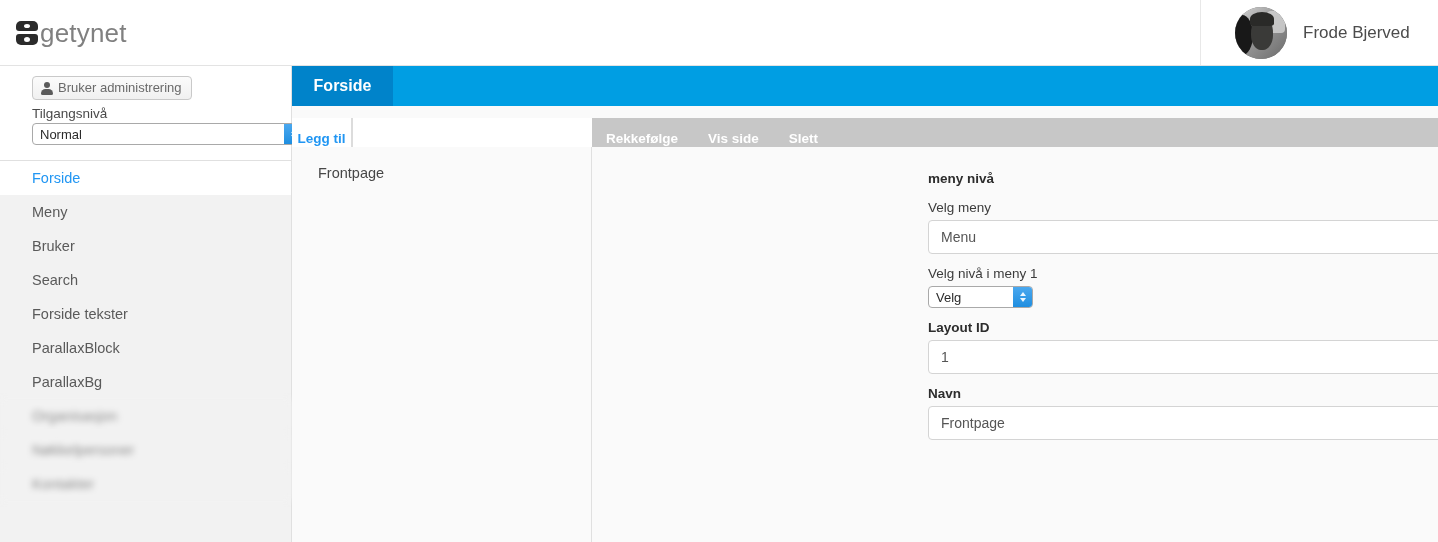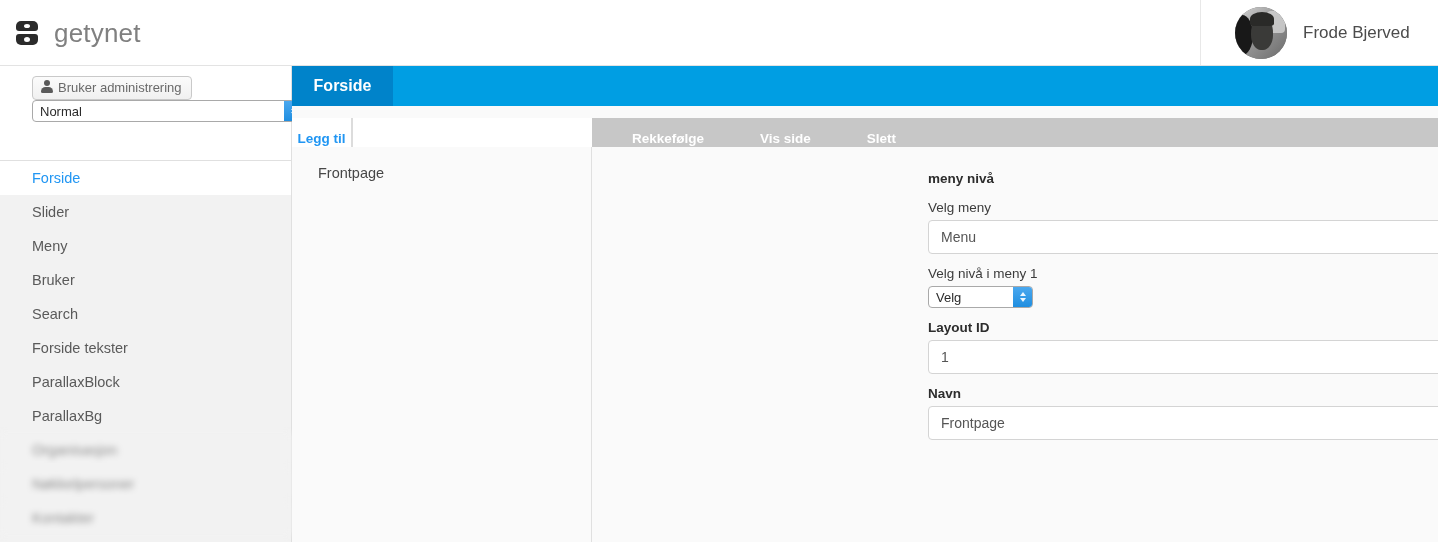--- a/index.html
+++ b/index.html
@@ -13,21 +13,21 @@
 
   
   .topbar {
     position: absolute; top: 0; left: 0;
     width: 1438px; height: 66px;
     background: #ffffff;
     border-bottom: 1px solid #e3e3e3;
   }
   .brand {
     position: absolute; left: 14px; top: 0;
-    height: 66px; display: flex; align-items: center; gap: 14px;
+    height: 66px; display: flex; align-items: center; 
   }
   .logo-mark {
     width: 26px; height: 26px;
     position: relative;
   }
   .logo-mark .bar {
     position: absolute; left: 2px; width: 22px;
     background: #2b2b2b;
   }
   .logo-mark .bar.top { top: 1px; height: 10px; border-radius: 5px 5px 3px 3px; }
@@ -67,21 +67,21 @@
     background: #f2f2f2;
     border-right: 1px solid #e0e0e0;
   }
   .side-head {
     padding: 10px 0 12px 32px;
     background: #ffffff;
     border-bottom: 1px solid #e0e0e0;
     height: 95px;
   }
   .btn-admin {
-    display: inline-flex; align-items: flex-start; gap: 6px;
+    display: inline-flex; align-items: flex-end; gap: 6px;
     background: linear-gradient(#fbfbfb,#f0f0f0);
     border: 1px solid #c9c9c9; border-radius: 4px;
     padding: 3px 9px 4px 8px;
     font-size: 13px; color: #6a6a6a;
     cursor: pointer;
   }
   .ico-person { width: 11px; height: 13px; position: relative; display:inline-block; }
   .ico-person::before {
     content:""; position:absolute; left:3px; top:0; width:6px; height:6px;
     border-radius:50%; background:#5a5a5a;
@@ -160,21 +160,21 @@
   .subdivider {
     position:absolute; left: 60px; top: 0; width: 1px; height: 40px; background: #dcdcdc;
   }
   .toolbar {
     position: absolute; left: 300px; top: 0;
     width: 846px; height: 41px;
     background: #c7c7c7;
     display: flex; align-items: center; gap: 30px;
     padding-left: 14px;
   }
-  .toolbar-btn { color:#ffffff; font-size: 13.5px; cursor:pointer;margin-left:26px; }
+  .toolbar-btn { color:#ffffff; font-size: 13.5px; cursor:pointer; }
 
   .listpane {
     position: absolute; left: 0; top: 81px;
     width: 300px; height: 395px;
     background: #fafafa;
     border-right: 1px solid #e0e0e0;
   }
   .list-item {
     padding: 18px 0 0 26px; font-size: 14.5px; color: #474747; cursor: pointer;
   }
@@ -248,37 +248,35 @@
     <span class="user-name">Frode Bjerved</span>
   </div>
 </div>
 
 <div class="sidebar">
   <div class="side-head">
     <div class="btn-admin">
       <span class="ico-person"></span>
       <span>Bruker administrering</span>
     </div>
+    <span class="lbl-access">Tilgangsnivå</span>
     <span class="sel-wrap">
       <select class="sel-native">
         <option>Normal</option>
       </select>
       <span class="stepper">
           <i class="up"></i>
           <i class="down"></i>
         </span>
     </span>
   </div>
 
   <div class="side-list">
     <div class="side-item active">
         <span>Forside</span>
-      </div>
-    <div class="side-item">
-        <span>Slider</span>
       </div>
     <div class="side-item">
         <span>Meny</span>
       </div>
     <div class="side-item">
         <span>Bruker</span>
       </div>
     <div class="side-item">
         <span>Search</span>
       </div>

